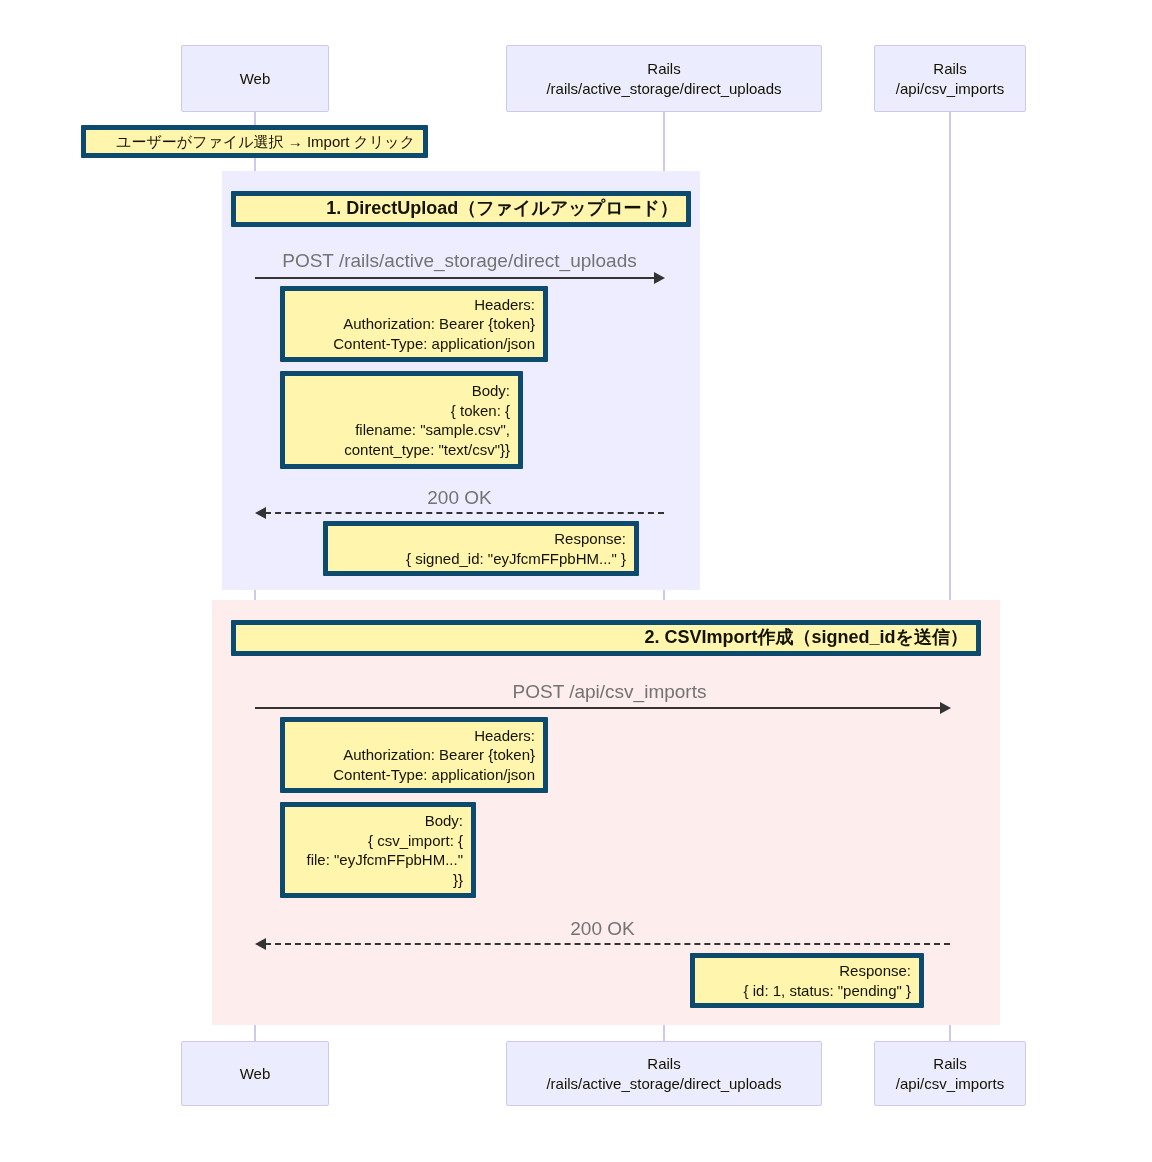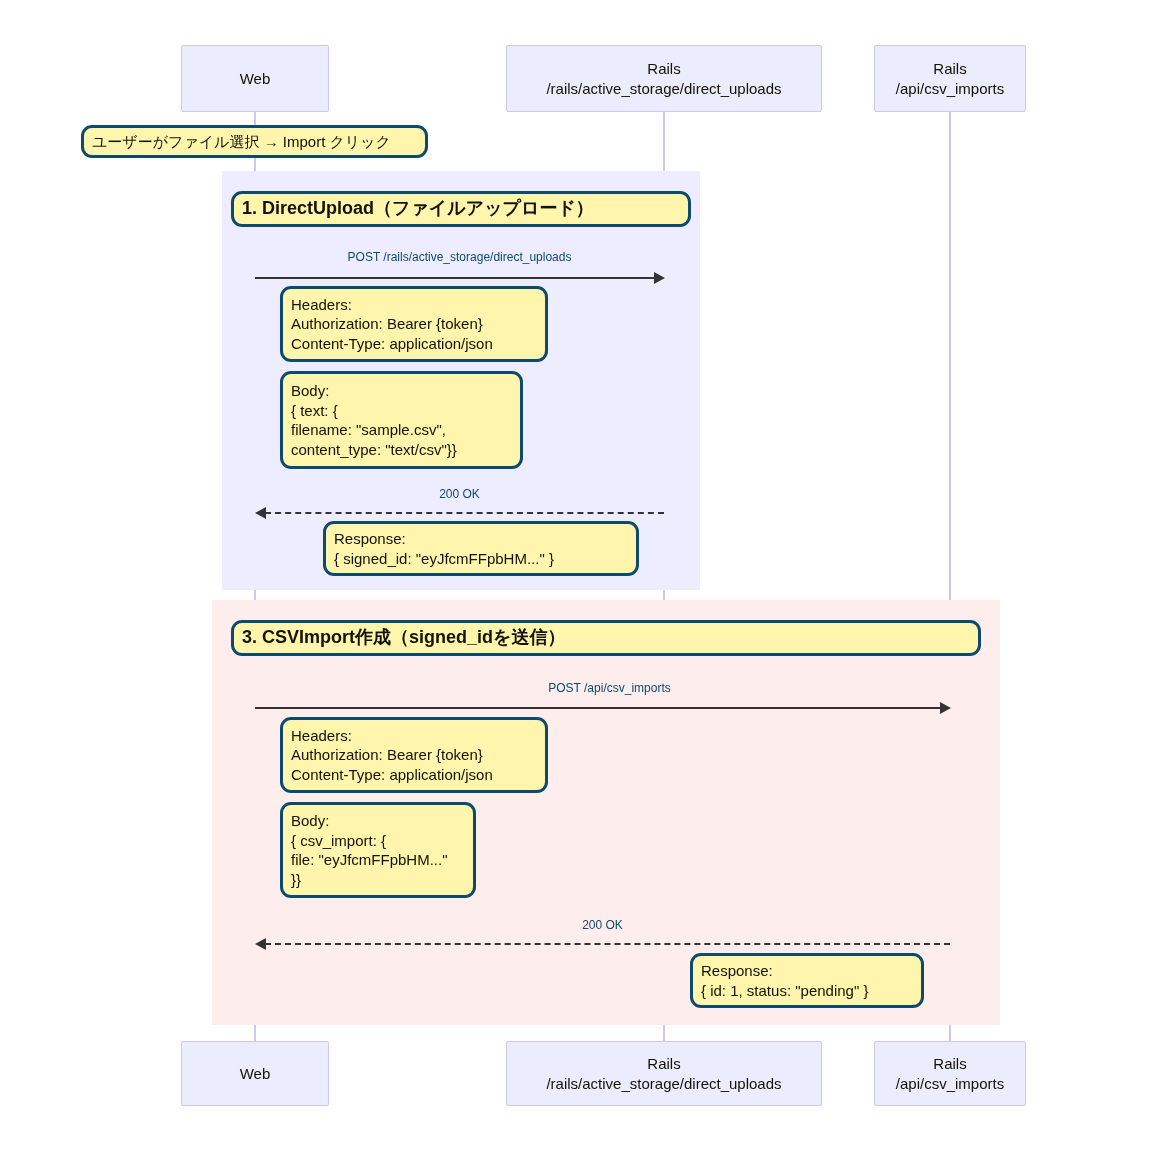--- a/index.html
+++ b/index.html
@@ -54,40 +54,40 @@
     box-sizing: border-box;
   }
   .block.lavender { background: #ededff; }
   .block.pink     { background: #fdeded; }
 
   
   .ybox {
     position: absolute;
     box-sizing: border-box;
     background: #fff5ad;
-    border: 3px solid #0c4a6e;
-    border-radius: 11px;
+    border: 5px solid #0c4a6e;
+    border-radius: 1px;
     color: #131300;
     font-size: 15px;
     line-height: 1.30;
     text-align: center;
     display: flex;
     flex-direction: column;
-    align-items: flex-start;
+    align-items: flex-end;
     justify-content: center;
     padding: 4px 8px;
   }
   .ybox .nline { display: block; white-space: nowrap; }
   .ybox.block-label { font-weight: bold; font-size: 18px; }
 
   
   .msg-label {
     position: absolute;
-    color: #0c4a6e;
-    font-size: 12px;
+    color: #737373;
+    font-size: 19px;
     text-align: center;
     white-space: nowrap;
     line-height: 1;
   }
   .msg-line {
     position: absolute;
     height: 0;
     border-top: 2px solid #333333;
   }
   .msg-line.dashed {
@@ -147,36 +147,36 @@
   <div class="arrowhead right" style="left:654px; top:272px;"></div>
 
   <div class="ybox" style="left:280px; top:286px; width:268px; height:76px;">
     <span class="nline">Headers:</span>
     <span class="nline">Authorization: Bearer {token}</span>
     <span class="nline">Content-Type: application/json</span>
   </div>
 
   <div class="ybox" style="left:280px; top:371px; width:243px; height:98px;">
     <span class="nline">Body:</span>
-    <span class="nline">{ text: {</span>
+    <span class="nline">{ token: {</span>
     <span class="nline">filename: "sample.csv",</span>
     <span class="nline">content_type: "text/csv"}}</span>
   </div>
 
   <div class="msg-label" style="left:255px; top:488px; width:409px;">200 OK</div>
   <div class="msg-line dashed" style="left:265px; top:512px; width:399px;"></div>
   <div class="arrowhead left" style="left:255px; top:507px;"></div>
 
   <div class="ybox" style="left:323px; top:521px; width:316px; height:55px;">
     <span class="nline">Response:</span>
     <span class="nline">{ signed_id: "eyJfcmFFpbHM..." }</span>
   </div>
 
   <div class="ybox block-label" style="left:231px; top:620px; width:750px; height:36px;">
-    <span class="nline">3. CSVImport作成（signed_idを送信）</span>
+    <span class="nline">2. CSVImport作成（signed_idを送信）</span>
   </div>
 
   <div class="msg-label" style="left:262px; top:682px; width:695px;">POST /api/csv_imports</div>
   <div class="msg-line" style="left:255px; top:707px; width:686px;"></div>
   <div class="arrowhead right" style="left:940px; top:702px;"></div>
 
   <div class="ybox" style="left:280px; top:717px; width:268px; height:76px;">
     <span class="nline">Headers:</span>
     <span class="nline">Authorization: Bearer {token}</span>
     <span class="nline">Content-Type: application/json</span>

